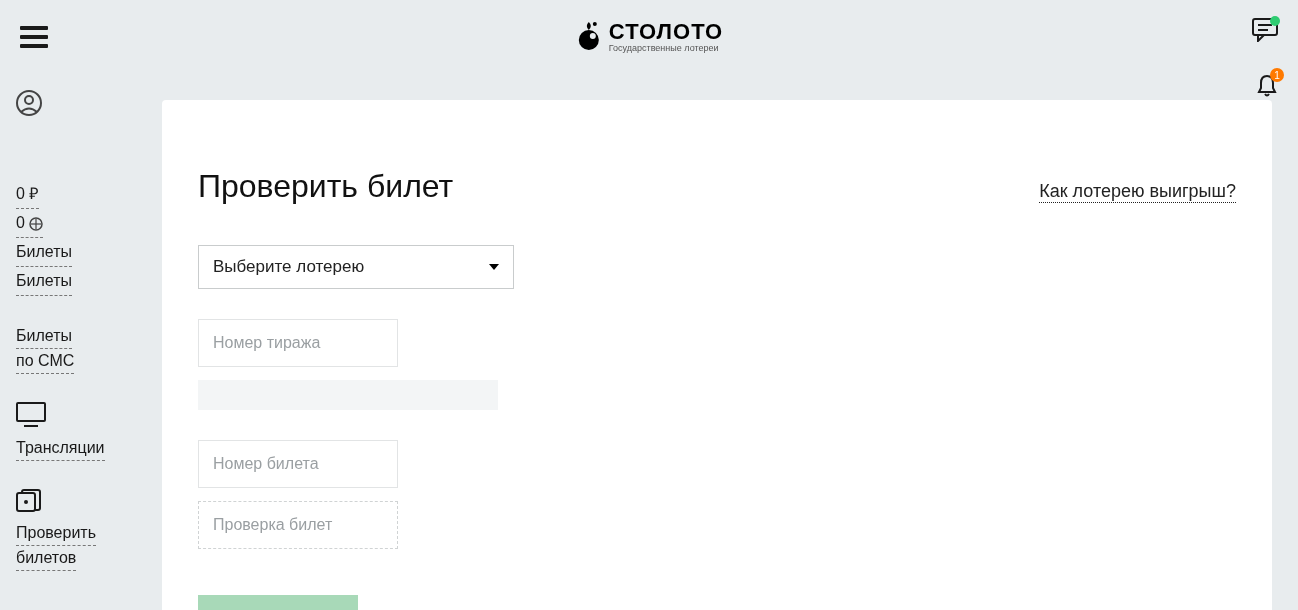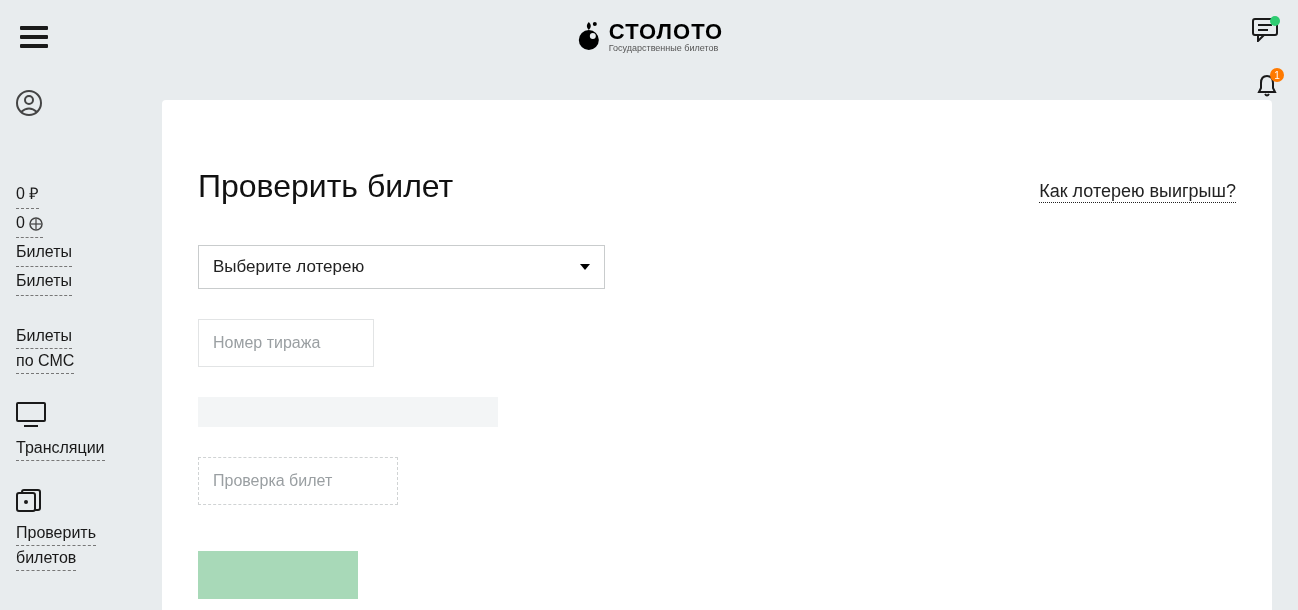--- a/index.html
+++ b/index.html
@@ -135,48 +135,48 @@
     margin-top: 28px;
   }
   .how-link {
     font-size: 18px;
     color: #222;
     border-bottom: 1px dotted #222;
     cursor: pointer;
   }
 
   .select {
-    width: 407px;
+    width: 316px;
     height: 44px;
     border: 1px solid #c9cccd;
     display: flex;
     align-items: center;
     justify-content: space-between;
     padding: 0 14px;
     font-size: 17px;
     color: #222;
     cursor: pointer;
     background: #fff;
     margin-bottom: 30px;
   }
   .select .caret {
     width: 0; height: 0;
     border-left: 5px solid transparent;
     border-right: 5px solid transparent;
     border-top: 6px solid #000;
   }
 
   .text-input {
-    width: 176px;
+    width: 200px;
     height: 48px;
     border: 1px solid #e2e4e5;
     padding: 0 14px;
     font-size: 16px;
     color: #7f1d1d;
-    margin-bottom: 30px;
+    margin-bottom: 13px;
     display: block;
   }
   .text-input::placeholder { color: #9a9fa2; }
 
   .dashed-box {
     width: 200px;
     height: 48px;
     border: 1px dashed #d0d3d4;
     display: flex;
     align-items: center;
@@ -219,21 +219,21 @@
   </div>
   <div class="logo-wrap">
     <svg width="28" height="32" viewBox="0 0 28 32">
       <circle cx="14" cy="20" r="10" fill="#000"></circle>
       <circle cx="18" cy="16" r="3" fill="#e8ecee"></circle>
       <path d="M14 2 Q10 6 14 10 Q18 6 14 2" fill="#000"></path>
       <circle cx="20" cy="4" r="2" fill="#000"></circle>
     </svg>
     <div>
       <div class="logo-text">СТОЛОТО</div>
-      <div class="logo-sub">Государственные билетов</div>
+      <div class="logo-sub">Государственные лотереи</div>
     </div>
   </div>
   <div class="chat-icon">
     <svg width="26" height="24" viewBox="0 0 26 24">
       <rect x="1" y="1" width="24" height="16" rx="2" fill="none" stroke="#1a1a1a" stroke-width="2"></rect>
       <path d="M6 17 L6 23 L12 17" fill="none" stroke="#1a1a1a" stroke-width="2"></path>
       <line x1="6" y1="7" x2="20" y2="7" stroke="#1a1a1a" stroke-width="2"></line>
       <line x1="6" y1="12" x2="16" y2="12" stroke="#1a1a1a" stroke-width="2"></line>
     </svg>
     <div class="dot"></div>
@@ -308,20 +308,21 @@
 
   <div class="select">
     <span>Выберите лотерею</span>
     <span class="caret"></span>
   </div>
 
   <input class="text-input" placeholder="Номер тиража" style="">
 
   <div class="ghost-block"></div>
 
+  <input class="text-input" placeholder="Номер билета" style="">
 
   <div class="dashed-box">
     <span>Проверка билет</span>
   </div>
 
   <button class="check-btn" disabled="">
     
   </button>
 </div>
 

